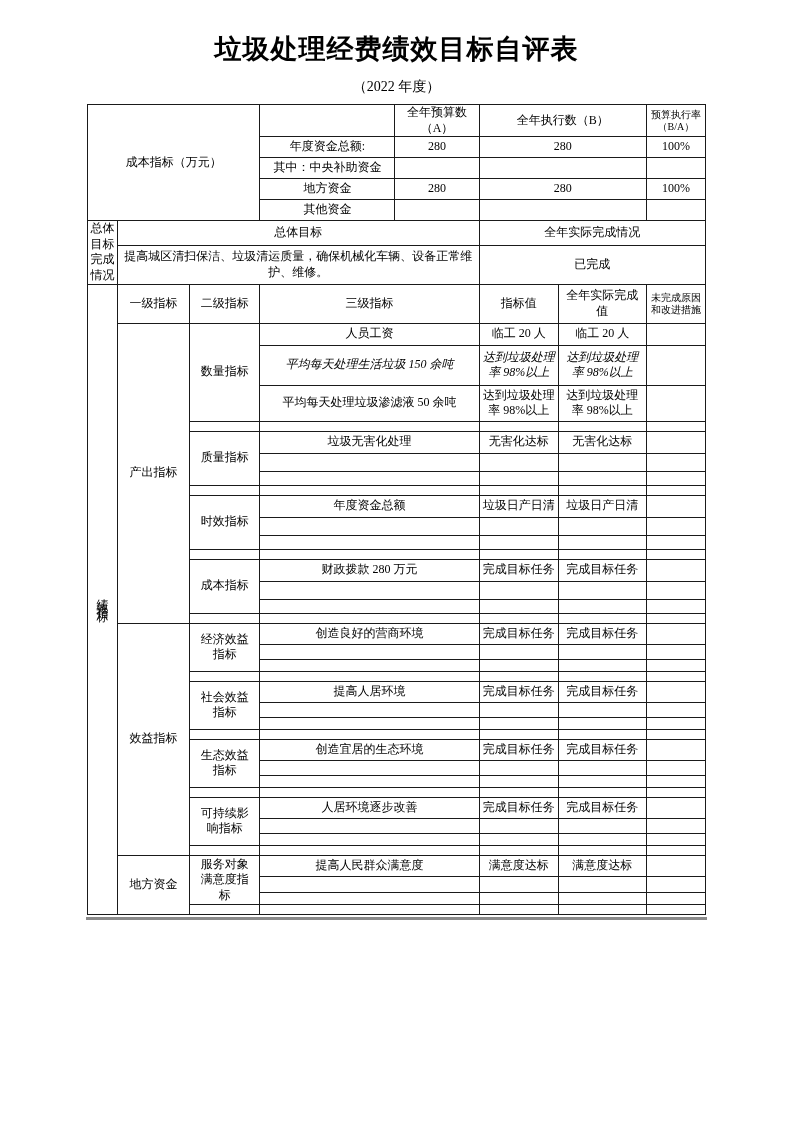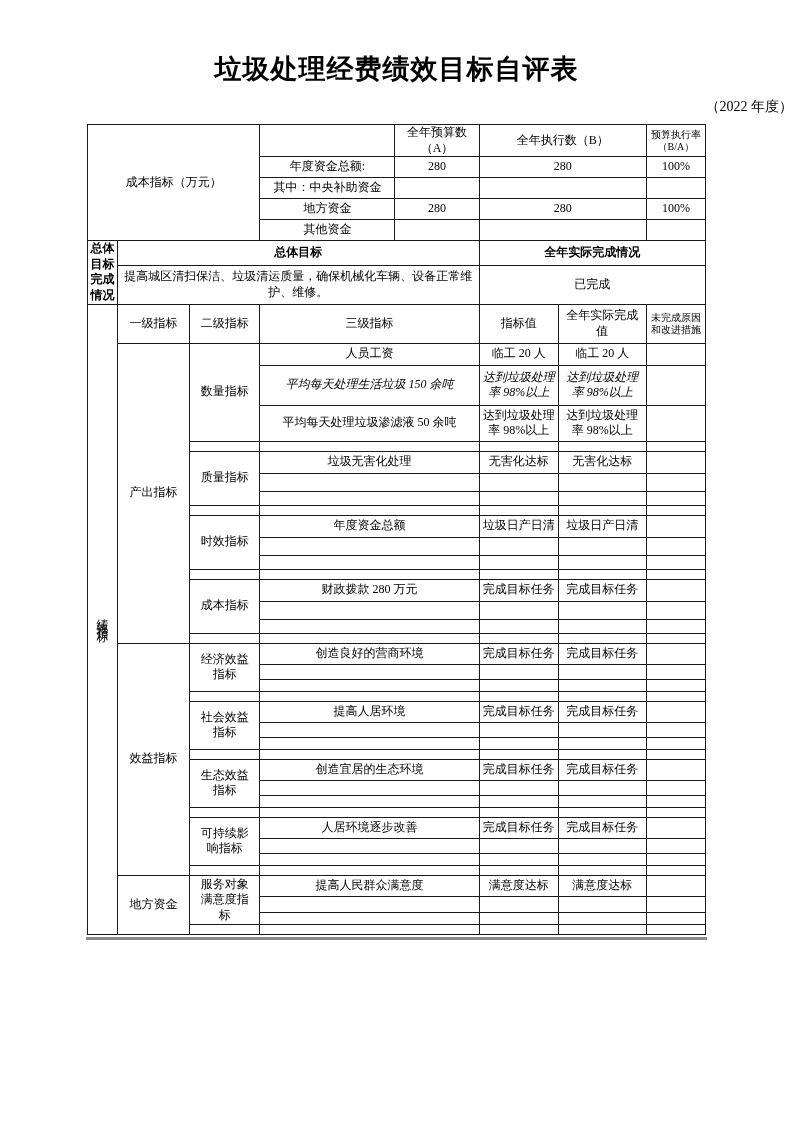--- a/index.html
+++ b/index.html
@@ -1,40 +1,40 @@
 <!DOCTYPE html>
 <html><head>
 <meta charset="utf-8">
 <style>
   html,body{margin:0;padding:0;}
   body{
     width:793px;height:1122px;background:#ffffff;color:#000;
     font-family:"Liberation Serif","DejaVu Serif",serif;
     -webkit-font-smoothing:antialiased;
   }
-  .doc{padding-top:52px;}
+  .doc{padding-top:32px;}
   .title{
     margin:0;text-align:center;
     font-family:"Liberation Sans","DejaVu Sans",sans-serif;
     font-weight:bold;font-size:27px;line-height:1.3;letter-spacing:1px;
   }
-  .subtitle{text-align:right;font-size:14px;margin:11px 0 9px 0;}
+  .subtitle{text-align:center;font-size:14px;margin:11px 0 9px 0;}
   table{border-collapse:collapse;table-layout:fixed;width:619px;margin-left:87px;}
   .up{margin-top:-1px;}
   td{
     border:1px solid #1a1a1a;font-size:12px;text-align:center;vertical-align:middle;
     padding:0 2px;line-height:1.3;overflow:hidden;word-break:break-all;
   }
   td.lv1,td.lv2{padding:1px 7px;}
   td.sm{font-size:10px;line-height:1.2;}
   .vtext{
     display:inline-block;writing-mode:vertical-lr;text-orientation:upright;
     letter-spacing:4px;line-height:1;
   }
-  tr.rh20{height:20px;font-weight:bold;} tr.rh21{height:21px;} tr.rh22{height:22px;}
+  tr.rh20{height:20px;} tr.rh21{height:21px;} tr.rh22{height:22px;}
   tr.rh28{height:28px;} tr.rh30{height:30px;} tr.rh36{height:36px;}
   tr.rh39{height:39px;} tr.rh40{height:40px;font-style:italic;}
   tr.rh18{height:18px;} tr.rh15{height:15px;} tr.rh14{height:14px;}
   tr.rh12{height:12px;} tr.rh10{height:10px;}
   .bottom-rule{width:621px;height:3px;background:#8a8a8a;margin:2px 0 0 86px;}
 </style>
 </head>
 <body>
 
 <div class="doc">

